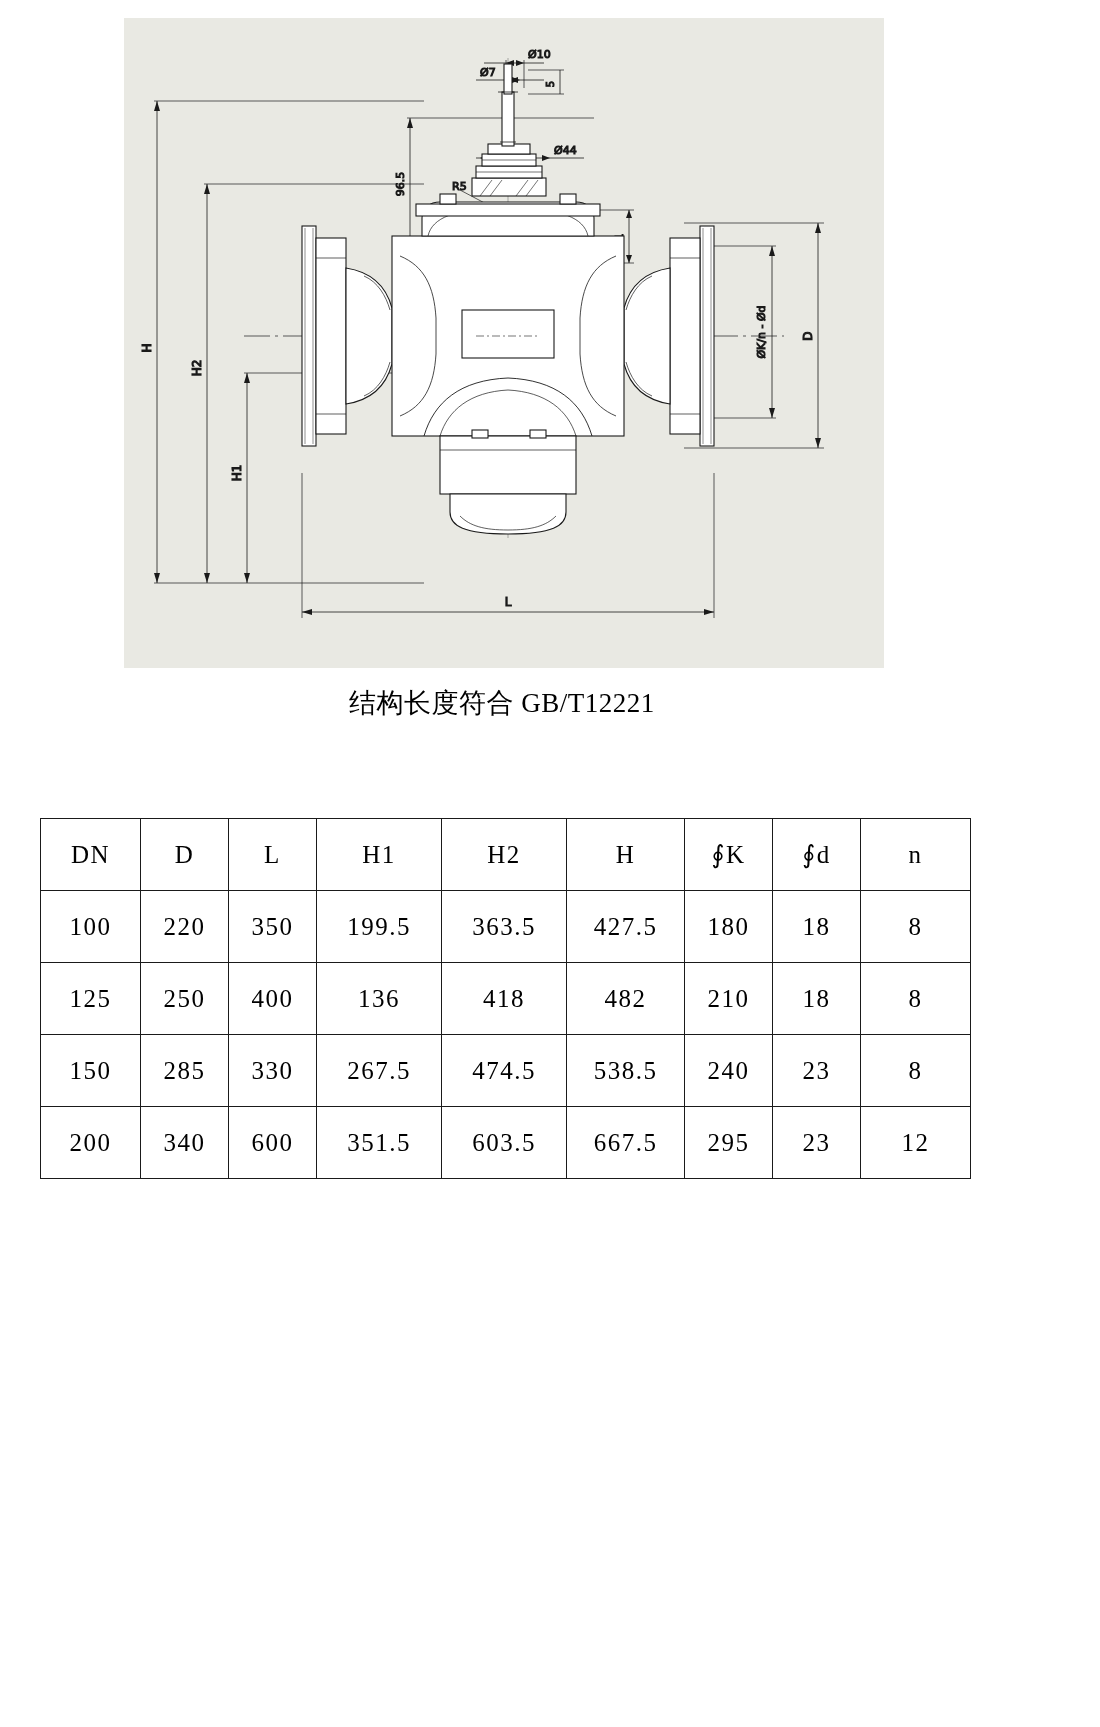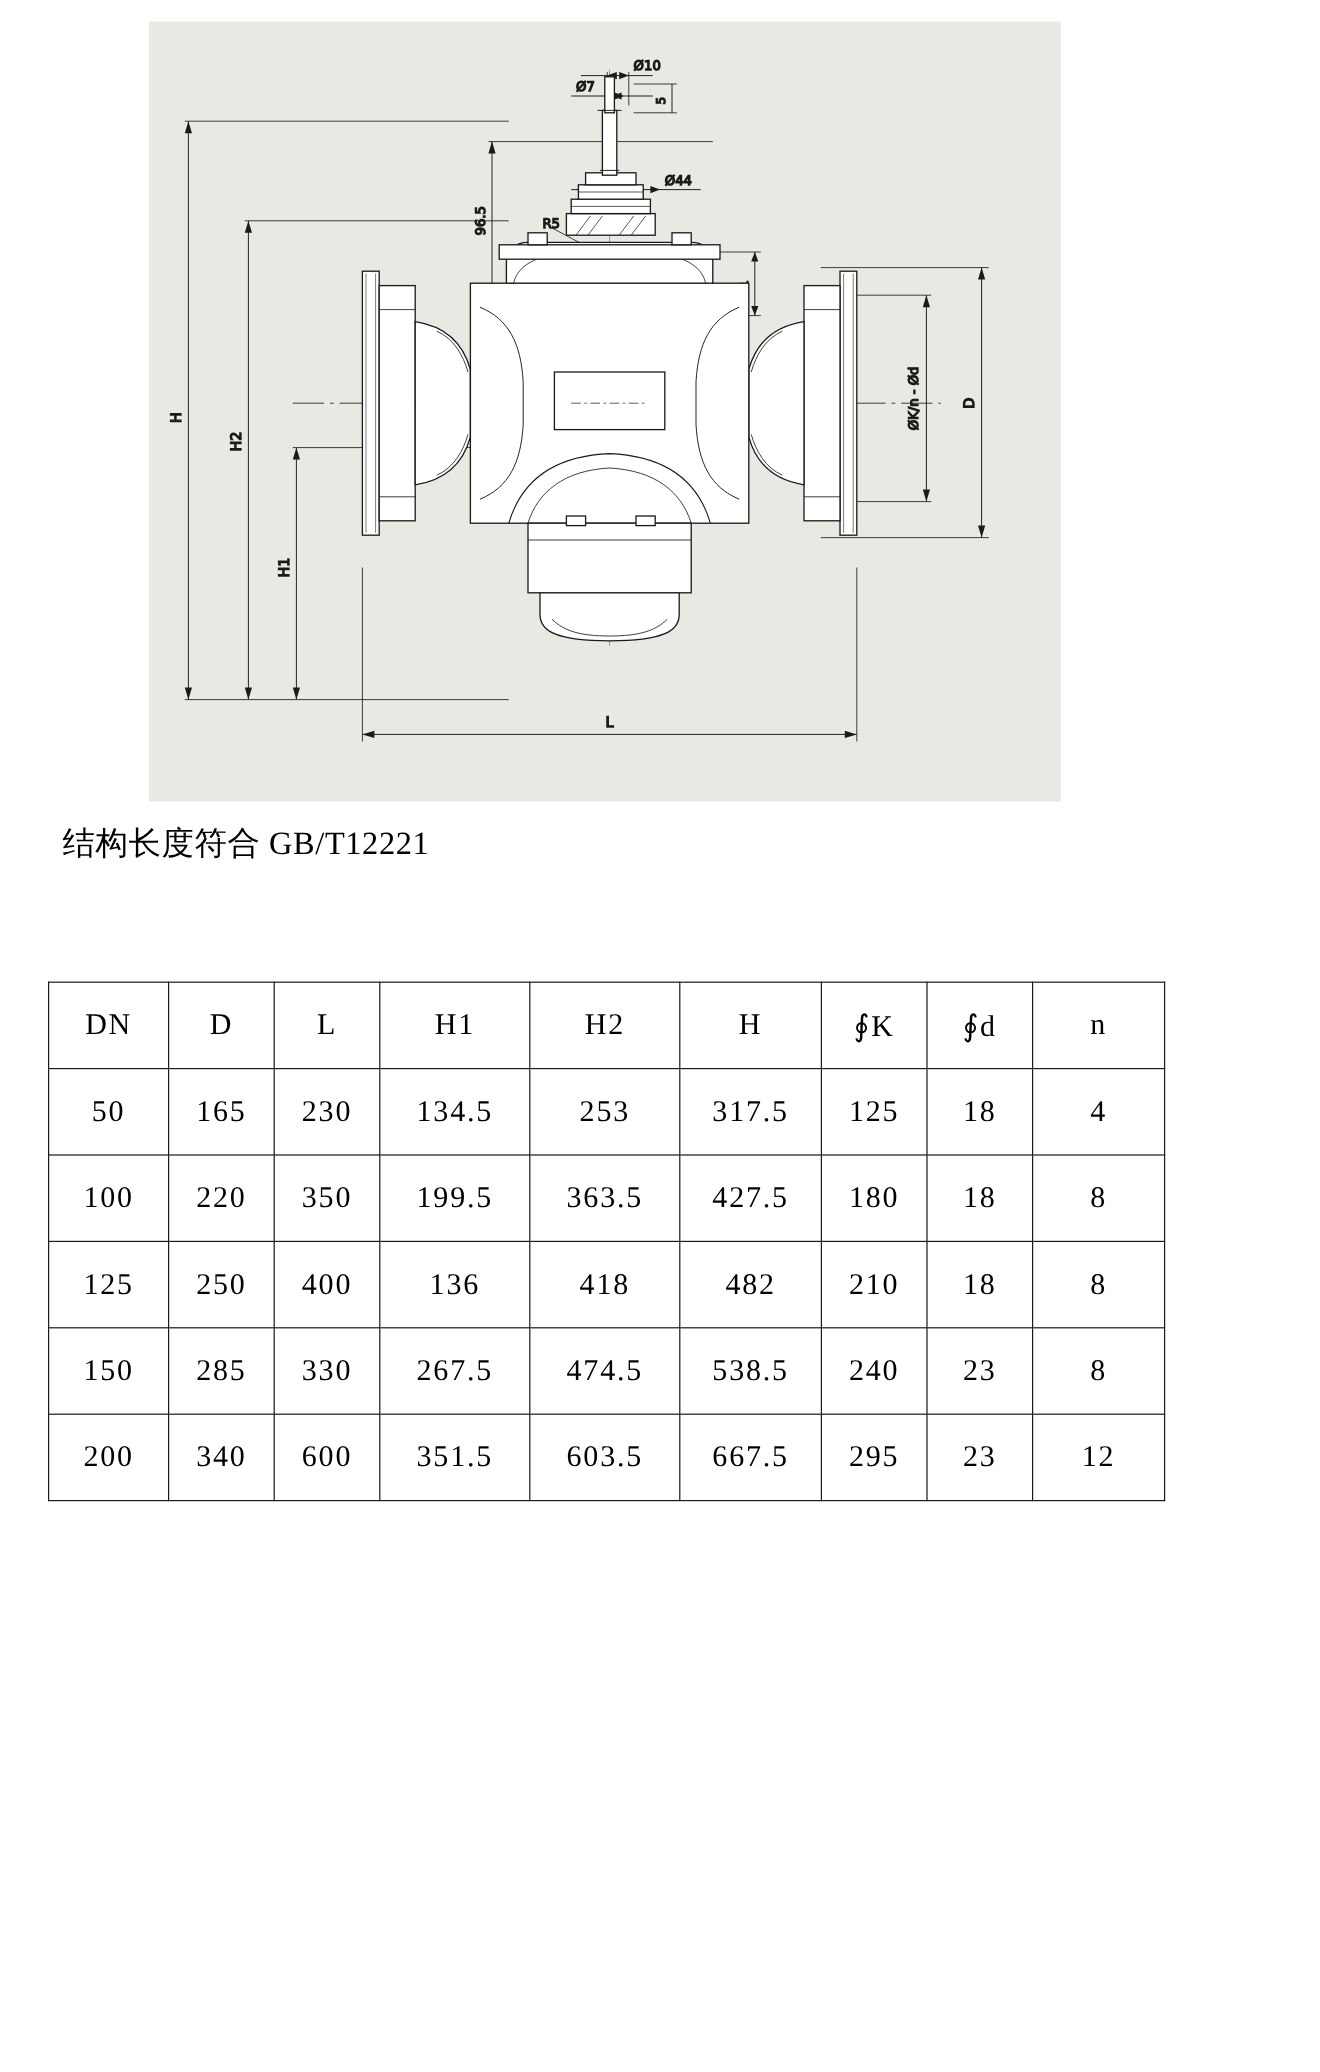--- a/index.html
+++ b/index.html
@@ -28,20 +28,21 @@
   .drawing-wrap svg {
     display: block;
   }
 
   
   .notes {
     position: absolute;
     left: 52px;
     top: 690px;
     width: 900px;
+    text-align: center;
   }
   .note-line {
     font-size: 27px;
     line-height: 1.0;
     margin-bottom: 32px;
     letter-spacing: 0.5px;
     white-space: nowrap;
     font-family: "Liberation Serif", serif;
   }
 
@@ -275,31 +276,20 @@
         <th>H1</th>
         <th>H2</th>
         <th>H</th>
         <th class="hdr-k">∮K</th>
         <th class="hdr-d2">∮d</th>
         <th>n</th>
       </tr>
     </thead>
     <tbody>
       <tr>
-        <td>50</td>
-        <td>165</td>
-        <td>230</td>
-        <td>134.5</td>
-        <td>253</td>
-        <td>317.5</td>
-        <td>125</td>
-        <td>18</td>
-        <td>4</td>
-      </tr>
-      <tr>
         <td>100</td>
         <td>220</td>
         <td>350</td>
         <td>199.5</td>
         <td>363.5</td>
         <td>427.5</td>
         <td>180</td>
         <td>18</td>
         <td>8</td>
       </tr>

